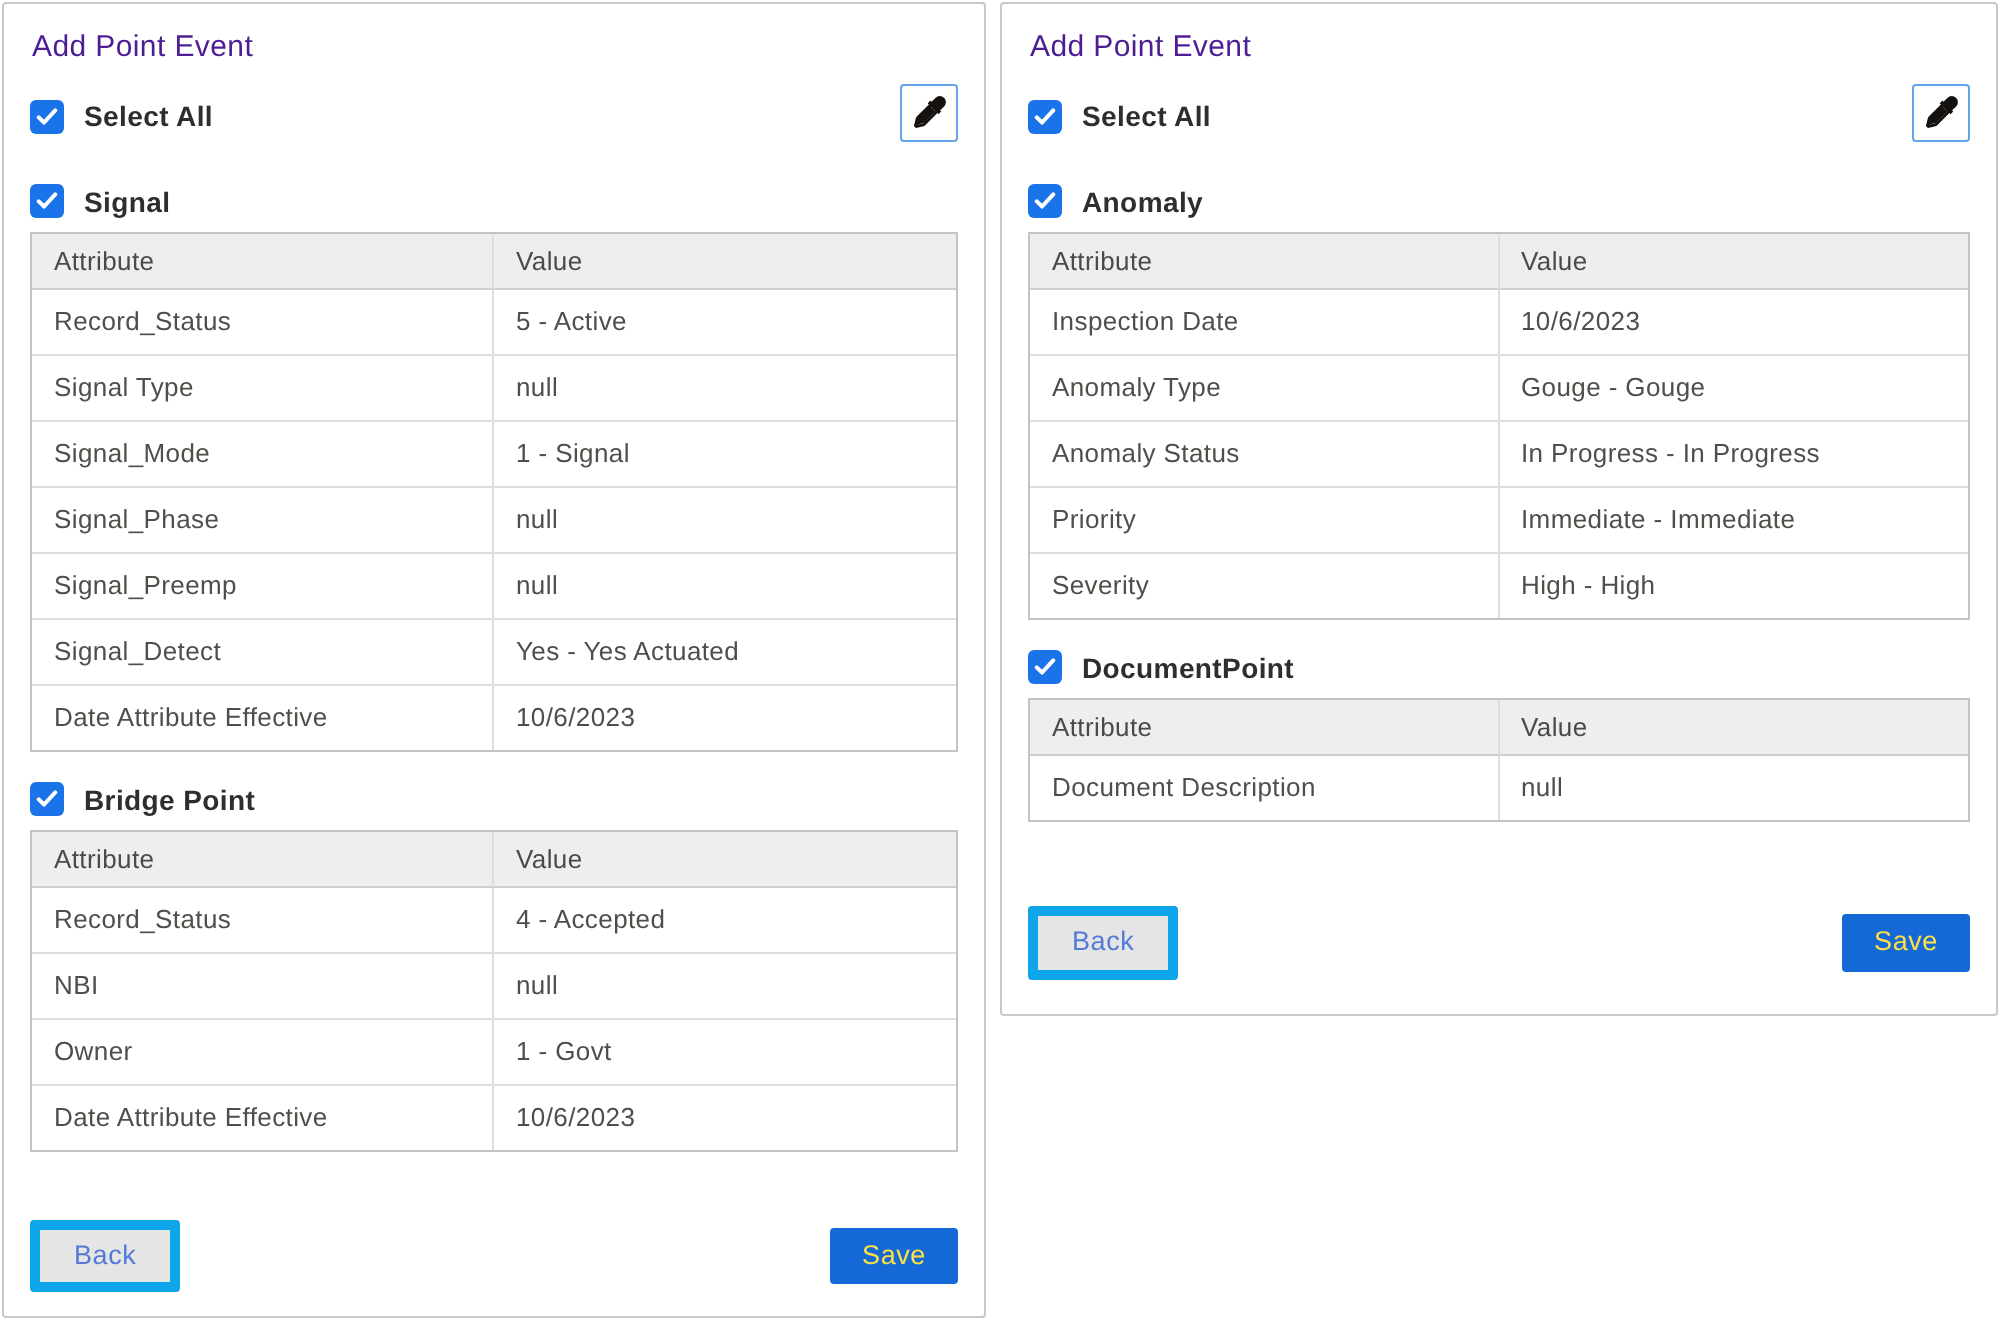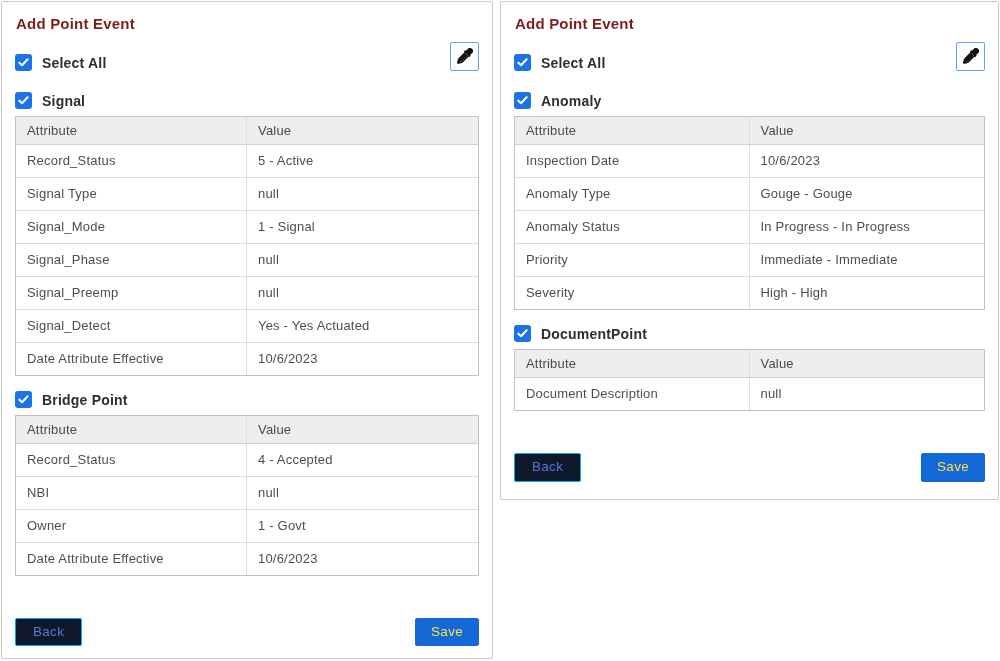--- a/index.html
+++ b/index.html
@@ -14,29 +14,29 @@
     border-radius: 2px;
     padding: 9px 13px 12px 13px;
     display: flex;
     flex-direction: column;
   }
   .card.left  { width: 493px; height: 658px; }
   .card.right { width: 500px; }
 
   .panel-title {
     font-size: 15px;
-    font-weight: 700;
-    color: #7f1d1d;
+    font-weight: 400;
+    color: #4c1d95;
     letter-spacing: .2px;
     margin: 4px 0 0 1px;
   }
 
   .selectall-row {
     display: flex;
-    align-items: flex-end;
+    align-items: center;
     justify-content: space-between;
     margin-top: 13px;
   }
   .cb-row { display: flex; align-items: center; gap: 10px; }
 
   .cb {
     width: 17px; height: 17px;
     background: #1a73e8;
     border-radius: 3px;
     display: inline-flex;
@@ -106,22 +106,22 @@
 
   .btn {
     font-family: "Liberation Sans", sans-serif;
     font-size: 13.5px;
     letter-spacing: .3px;
     border-radius: 2px;
     cursor: pointer;
     line-height: 1;
   }
   .btn-back {
-    background: #0f172a;
-    border: 1px solid #0ea5e9;
+    background: #e5e5e5;
+    border: 5px solid #0ea5e9;
     color: #5479d8;
     padding: 6px 17px 7px 17px;
   }
   .btn-save {
     background: #1569d6;
     border: 1px solid #1569d6;
     color: #fde047;
     padding: 6px 15px 7px 15px;
   }
 </style>

